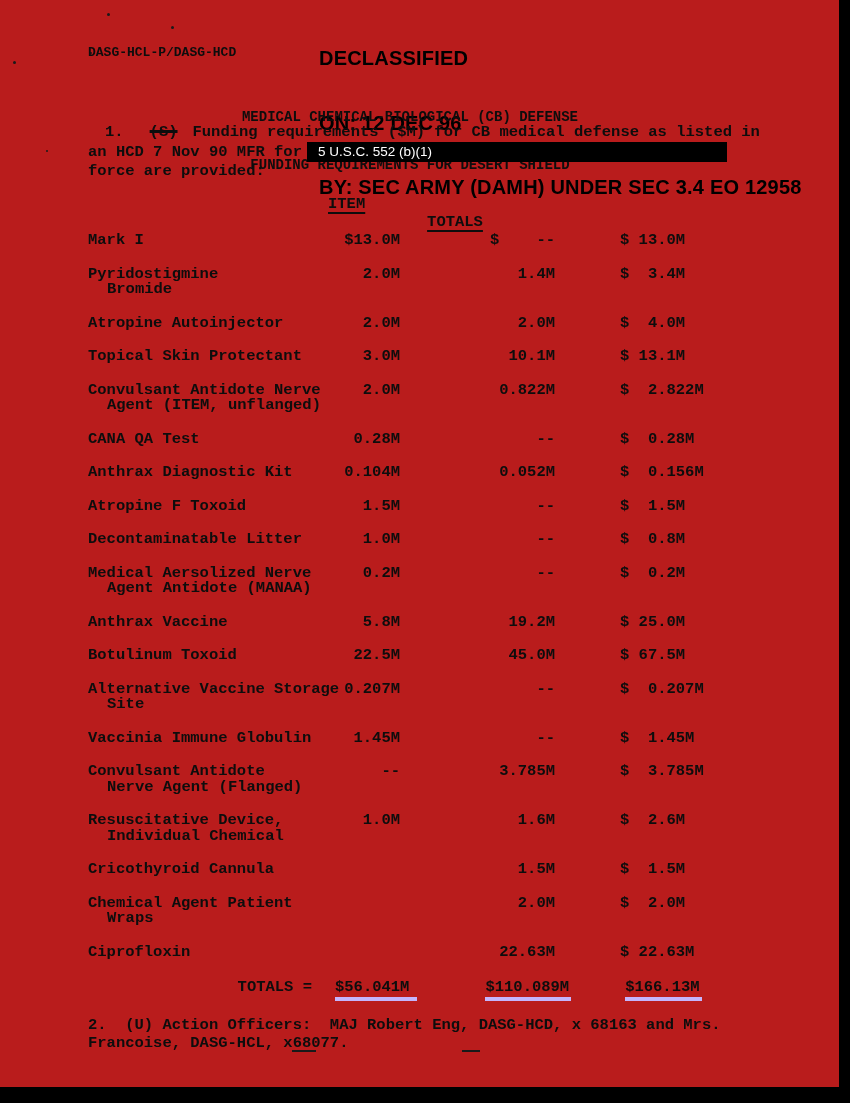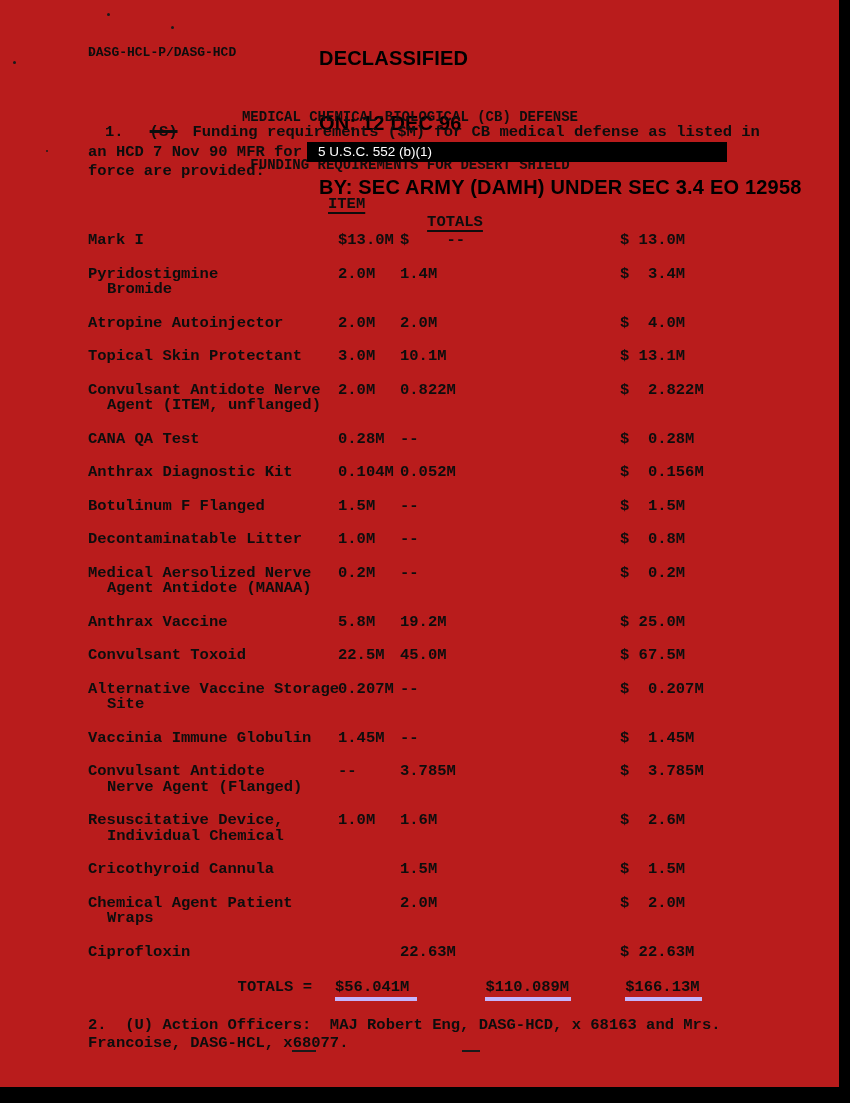--- a/index.html
+++ b/index.html
@@ -39,21 +39,21 @@
 
   .hdr { display: flex; align-items: center; margin-top: 15px; height: 23px; flex-direction: column; }
   .hdr-item-box { width: 234px; }
   .hdr-totals { margin-left: 20px; }
   .u-head { text-decoration: underline; text-underline-offset: 4px; text-decoration-thickness: 1.5px; }
 
   .rows { margin-top: 15px; }
   .trow { display: grid; grid-template-columns: 250px 62px 155px 1fr; line-height: 15.5px; margin-bottom: 18px; }
   .nm { white-space: pre; }
   .nm2 { padding-left: 19px; }
-  .cell-a, .cell-b { text-align: left; white-space: pre; }
+  .cell-a, .cell-b { text-align: right; white-space: pre; }
   .cell-t { padding-left: 65px; white-space: pre; }
 
   .totrow { display: flex; align-items: baseline; margin-top: 20px; line-height: 15.5px; }
   .tot-label { display: inline-block; width: 224px; text-align: right; white-space: pre; }
   .tot-v { border-bottom: 4px solid #c4b5fd; padding-bottom: 1px; white-space: pre; }
   .tot-v1 { margin-left: 23px; padding-right: 8px; }
   .tot-v2 { margin-left: 68px; padding-right: 2px; }
   .tot-v3 { margin-left: 54px; padding-right: 2px; }
 
   .footer { margin-top: 15px; }
@@ -151,21 +151,21 @@
         <div class="trow">
           <div>
             <div class="nm">Anthrax Diagnostic Kit</div>
           </div>
           <div class="cell-a">0.104M</div>
           <div class="cell-b">0.052M</div>
           <div class="cell-t">$  0.156M</div>
         </div>
         <div class="trow">
           <div>
-            <div class="nm">Botulinum F Flanged</div>
+            <div class="nm">Atropine F Toxoid</div>
           </div>
           <div class="cell-a">1.5M</div>
           <div class="cell-b">--</div>
           <div class="cell-t">$  1.5M</div>
         </div>
         <div class="trow">
           <div>
             <div class="nm">Decontaminatable Litter</div>
           </div>
           <div class="cell-a">1.0M</div>
@@ -184,21 +184,21 @@
         <div class="trow">
           <div>
             <div class="nm">Anthrax Vaccine</div>
           </div>
           <div class="cell-a">5.8M</div>
           <div class="cell-b">19.2M</div>
           <div class="cell-t">$ 25.0M</div>
         </div>
         <div class="trow">
           <div>
-            <div class="nm">Convulsant Toxoid</div>
+            <div class="nm">Botulinum Toxoid</div>
           </div>
           <div class="cell-a">22.5M</div>
           <div class="cell-b">45.0M</div>
           <div class="cell-t">$ 67.5M</div>
         </div>
         <div class="trow">
           <div>
             <div class="nm">Alternative Vaccine Storage</div>
             <div class="nm nm2">Site</div>
           </div>

